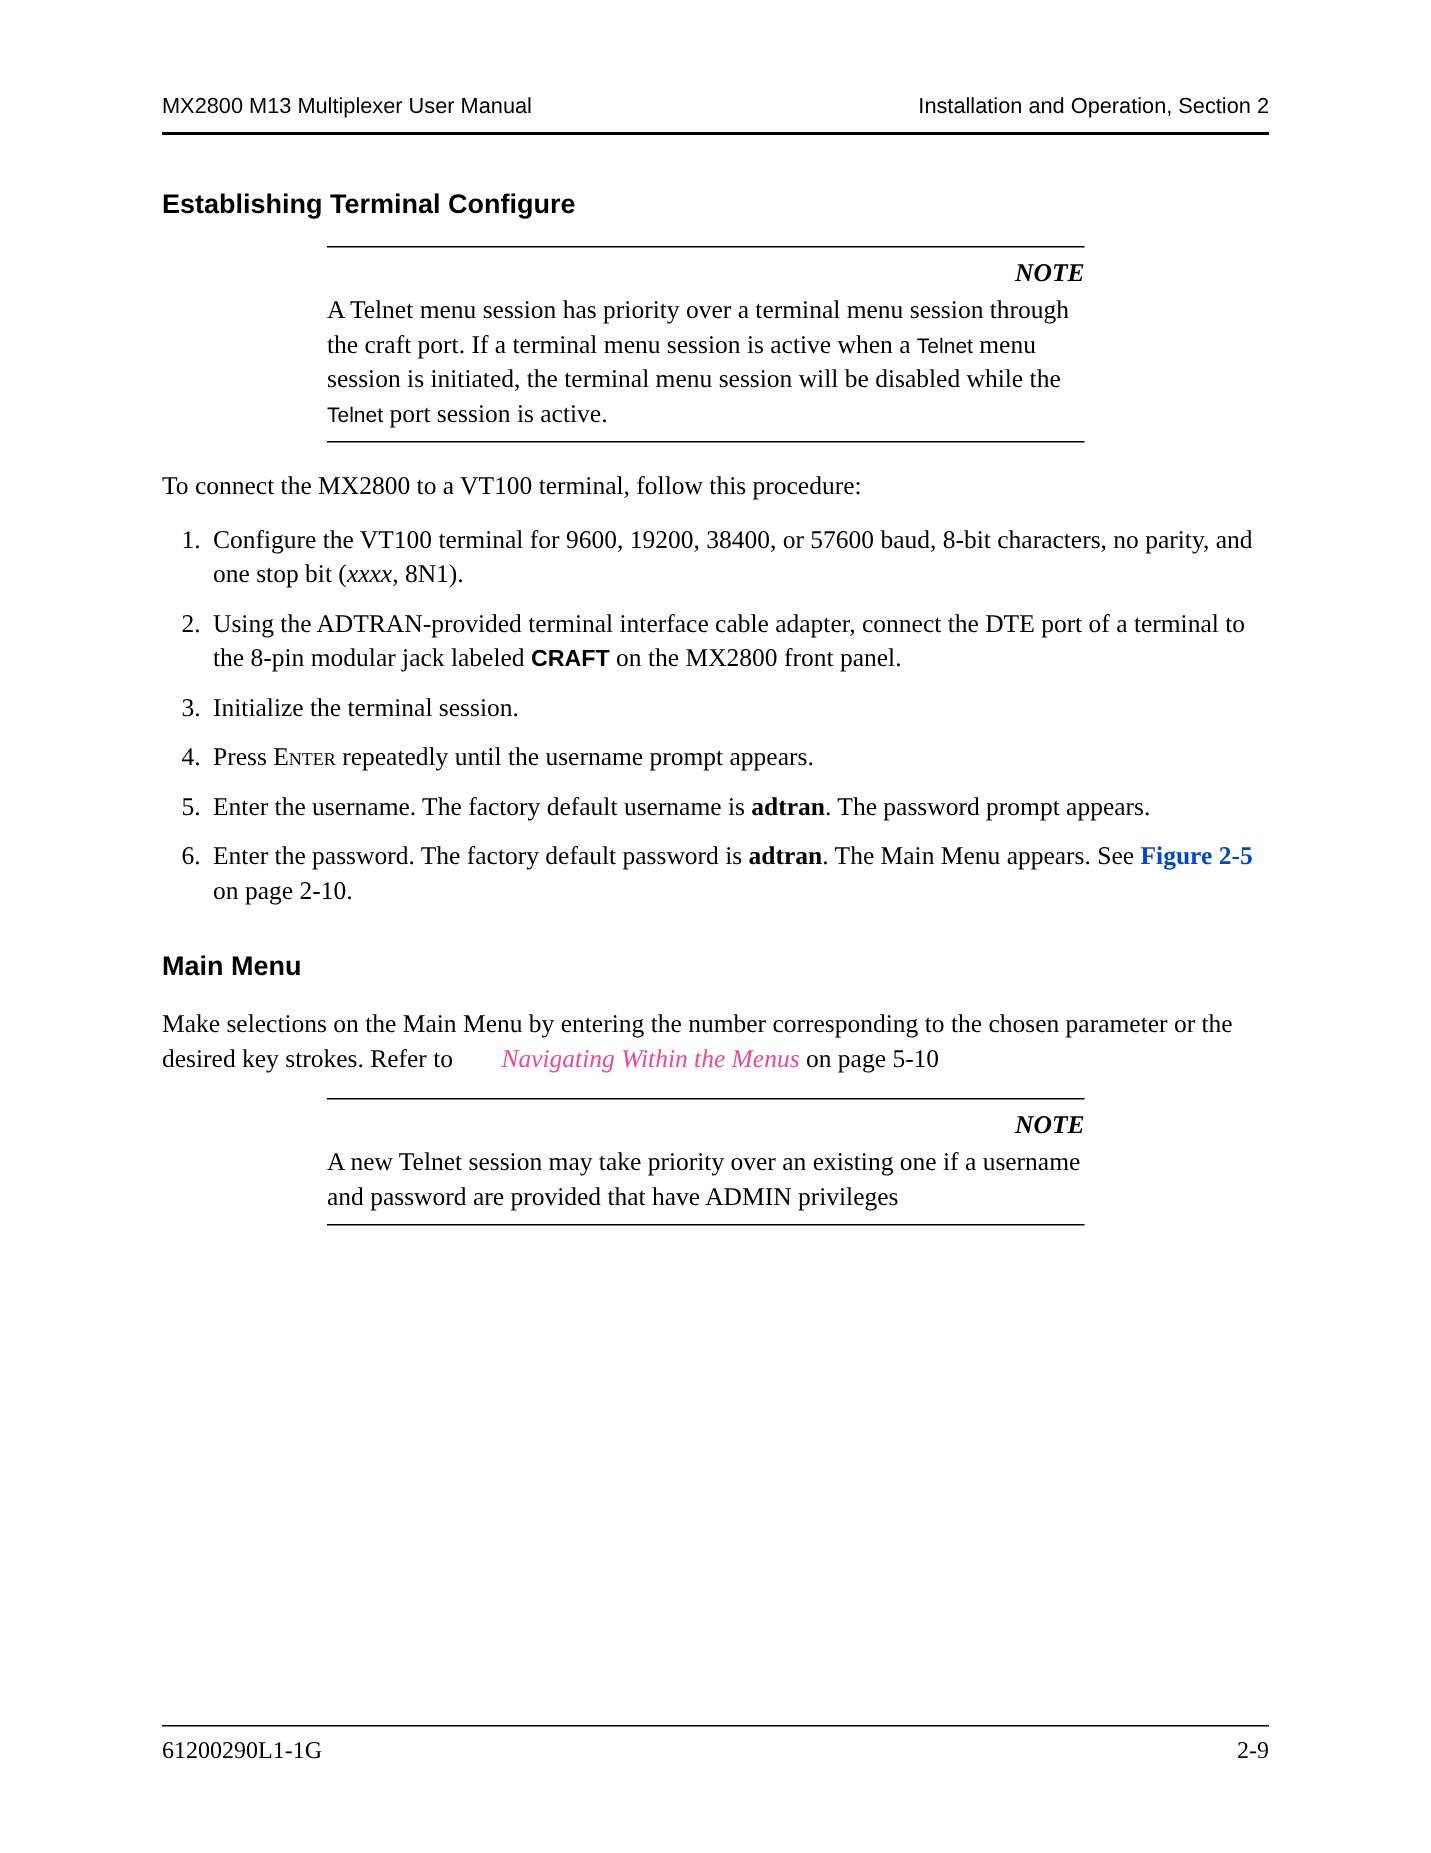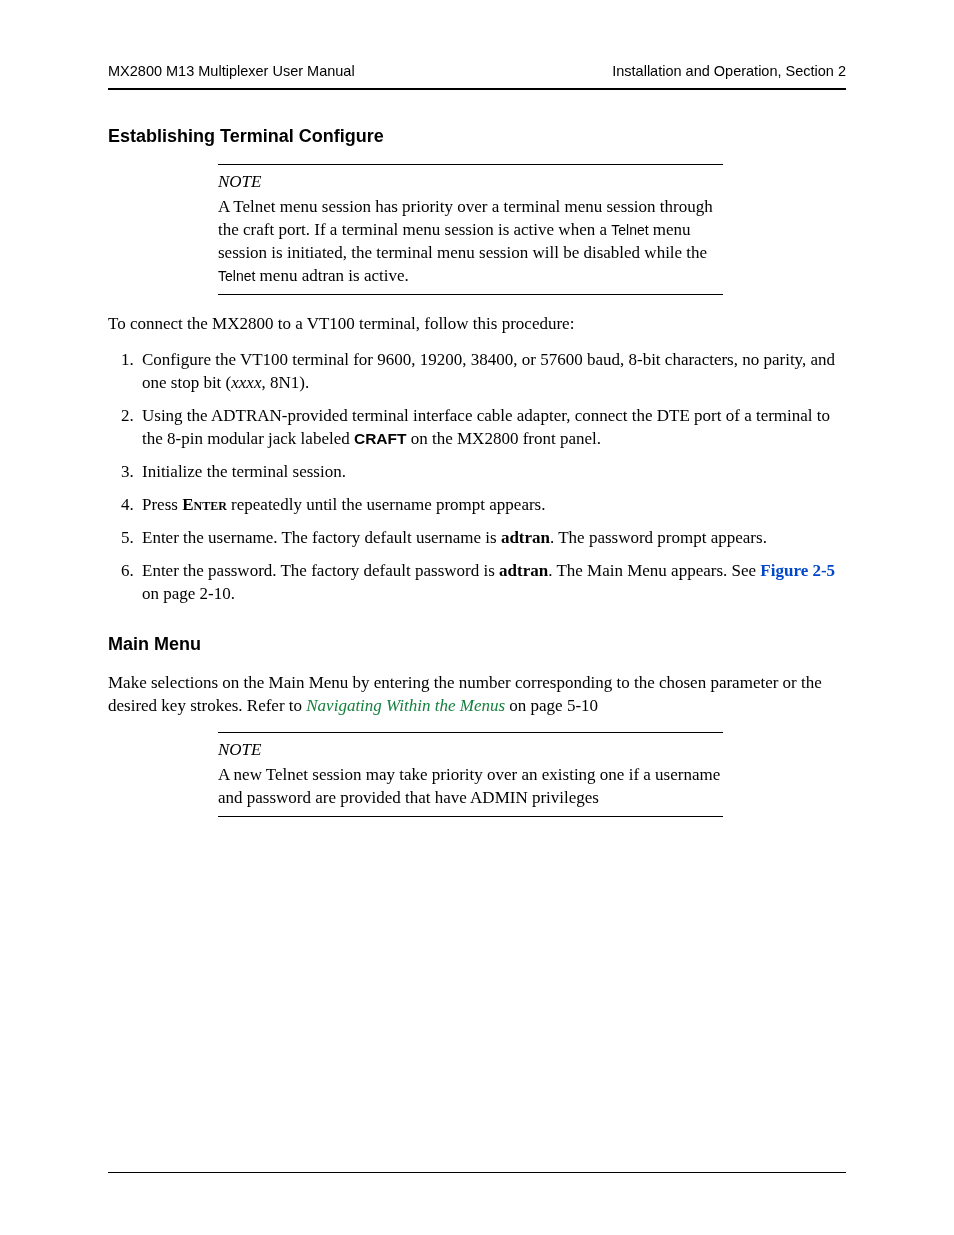--- a/index.html
+++ b/index.html
@@ -49,51 +49,51 @@
   }
   .note-box {
     margin: 10px 0 18px 110px;
     width: 505px;
     border-top: 1.5px solid #000;
     border-bottom: 1.5px solid #000;
     padding: 6px 0 6px 0;
   }
   .note-label {
     font-style: italic;
-    font-weight: normal;
-    text-align: left;
+    font-weight: bold;
+    text-align: right;
     margin-bottom: 2px;
   }
   .note-body {
     text-align: left;
   }
   .sans {
     font-family: Arial, Helvetica, sans-serif;
     font-size: 14px;
   }
   .sans-bold {
     font-family: Arial, Helvetica, sans-serif;
     font-size: 15.5px;
     font-weight: bold;
   }
   .mono-bold {
     font-family: Liberation Serif, serif;
     font-weight: bold;
   }
   .smallcaps {
     font-variant: small-caps;
-    font-weight: bold;
   }
   .link-bold {
     color: #0047ca;
     font-weight: bold;
   }
   .link-italic {
-    color: #15803d;
+    color: #ec4899;
     font-style: italic;
+    margin-left: 28px;
   }
   p.para {
     margin: 14px 0;
   }
   ol.steps {
     padding-left: 30px;
     margin: 8px 0 18px 0;
   }
   ol.steps li {
     margin-bottom: 10px;
@@ -115,21 +115,21 @@
     <span>MX2800 M13 Multiplexer User Manual</span>
     <span>Installation and Operation, Section 2</span>
   </div>
   <hr class="header-rule">
 
   <h2 class="section">Establishing Terminal Configure</h2>
 
   <div class="note-box">
     <div class="note-label">NOTE</div>
     <div class="note-body">
-      <span>A Telnet menu session has priority over a terminal menu session through the craft port. If a terminal menu session is active when a </span><span class="sans">Telnet</span><span> menu session is initiated, the terminal menu session will be disabled while the </span><span class="sans">Telnet</span><span> menu adtran is active.</span>
+      <span>A Telnet menu session has priority over a terminal menu session through the craft port. If a terminal menu session is active when a </span><span class="sans">Telnet</span><span> menu session is initiated, the terminal menu session will be disabled while the </span><span class="sans">Telnet</span><span> port session is active.</span>
     </div>
   </div>
 
   <p class="para">To connect the MX2800 to a VT100 terminal, follow this procedure:</p>
 
   <ol class="steps">
     <li>
       <span>Configure the VT100 terminal for 9600, 19200, 38400, or 57600 baud, 8-bit characters, no parity, and one stop bit (</span><i>xxxx</i><span>, 8N1).</span>
     </li>
     <li>
@@ -153,15 +153,19 @@
     <span>Make selections on the Main Menu by entering the number corresponding to the chosen parameter or the desired key strokes. Refer to </span><span class="link-italic">Navigating Within the Menus</span><span> on page 5-10</span>
   </p>
 
   <div class="note-box">
     <div class="note-label">NOTE</div>
     <div class="note-body">A new Telnet session may take priority over an existing one if a username and password are provided that have ADMIN privileges</div>
   </div>
 
   <div class="footer-wrap">
     <hr class="footer-rule">
+    <div class="footer-row">
+      <span>61200290L1-1G</span>
+      <span>2-9</span>
+    </div>
   </div>
 
 </div>
 
 </body></html>

